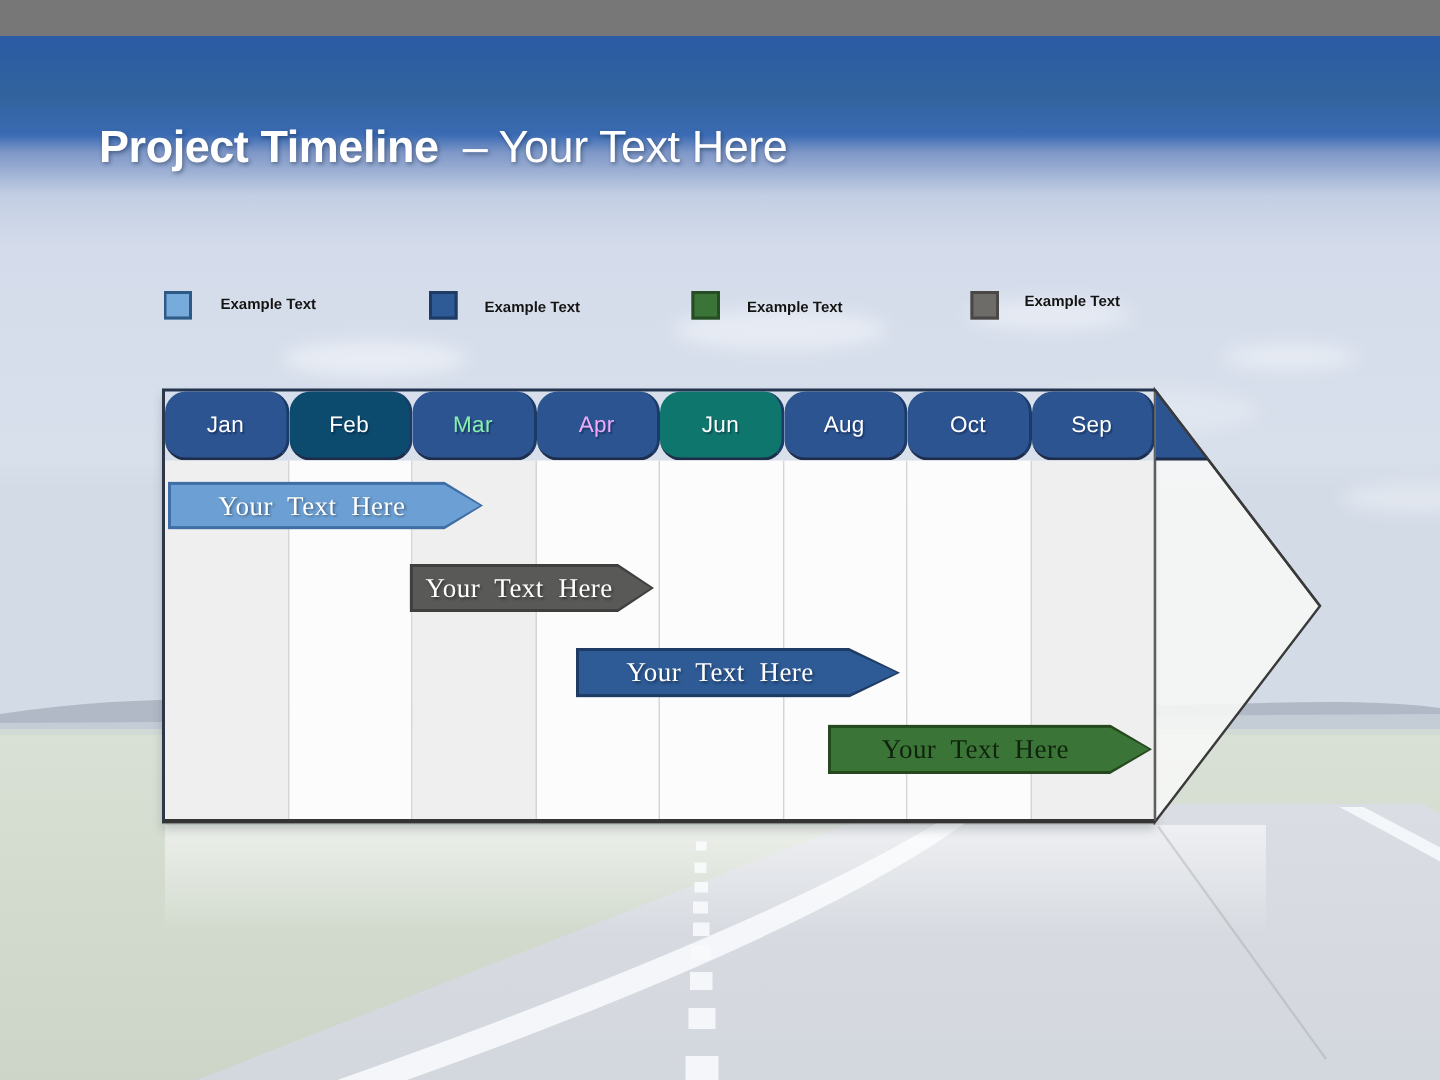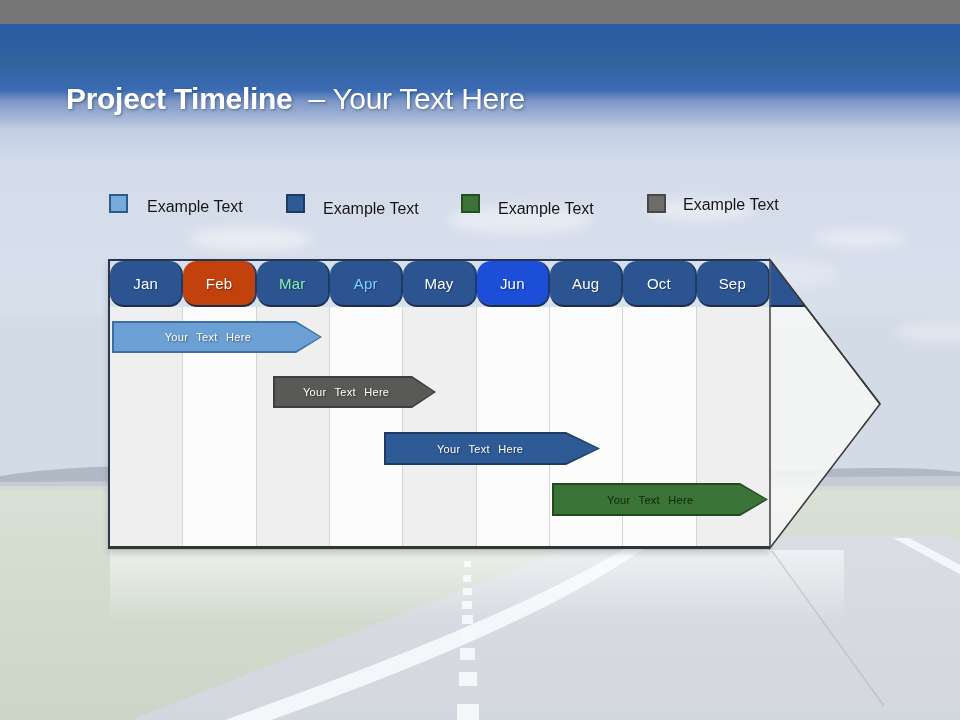--- a/index.html
+++ b/index.html
@@ -15,21 +15,21 @@
   .title{
     position:absolute;left:66px;top:58px;color:#fff;font-size:30px;
     letter-spacing:-0.3px;text-shadow:1px 1px 3px rgba(10,30,60,.45);
     white-space:nowrap;
   }
   .title .bold{font-weight:700;}
   .title .rest{font-weight:400;}
 
   
   .legend-swatch{position:absolute;width:19px;height:19px;border:2px solid #000;box-sizing:border-box;}
-  .legend-label{position:absolute;font-size:16px;font-weight:400;color:#141414;white-space:nowrap;
+  .legend-label{position:absolute;font-size:10px;font-weight:700;color:#141414;white-space:nowrap;
     text-shadow:0 0 1px rgba(255,255,255,.4);}
 
   
   .tl{
     position:absolute;left:108px;top:235px;width:662px;height:290px;
     box-sizing:border-box;display:flex;flex-direction:row;
     border-top:2px solid #25354f;border-left:2px solid #2c3748;border-bottom:3px solid #343434;
     box-shadow:0 4px 6px rgba(60,70,80,.25);
   }
   .tl-col{flex:1 1 0;display:flex;flex-direction:column;min-width:0;}
@@ -50,21 +50,21 @@
     position:absolute;
     clip-path:polygon(0 0, calc(100% - var(--tip)) 0, 100% 50%, calc(100% - var(--tip)) 100%, 0 100%);
     filter:drop-shadow(2px 3px 2px rgba(50,55,60,.4));
   }
   .bar-inner{
     position:absolute;inset:2px;
     clip-path:polygon(0 0, calc(100% - var(--tip2)) 0, 100% 50%, calc(100% - var(--tip2)) 100%, 0 100%);
     display:flex;align-items:center;justify-content:center;
   }
   .bar-label{
-    font-size:11px;word-spacing:5px;letter-spacing:.3px;white-space:nowrap;
+    font-size:18px;word-spacing:5px;letter-spacing:.3px;white-space:nowrap;font-family:Liberation Serif, serif;
   }
   .bar-label.light{color:#fff;text-shadow:1px 1px 2px rgba(0,0,0,.45);}
 </style>
 </head>
 <body>
 
 <div class="stage">
 
   <svg class="bg-svg" viewBox="0 0 960 720" preserveAspectRatio="none">
     <defs>
@@ -150,37 +150,33 @@
       <div class="legend-swatch" style="left: 647px; top: 170px; background: rgb(110, 108, 105); border-color: rgb(74, 72, 70);"></div>
       <div class="legend-label" style="left: 683px; top: 172px;">Example Text</div>
     </div>
 
   <div class="tl" id="timeline">
       <div class="tl-col">
         <div class="tl-head" style="background: rgb(43, 84, 145); color: rgb(255, 255, 255); border-right-color: rgb(27, 58, 102);">Jan</div>
         <div class="tl-body" style="background: rgb(239, 239, 239);"></div>
       </div>
       <div class="tl-col">
-        <div class="tl-head" style="background: #c2410c; color: rgb(255, 255, 255); border-right-color: rgb(27, 58, 102);">Feb</div>
+        <div class="tl-head" style="background: #0c4a6e; color: rgb(255, 255, 255); border-right-color: rgb(27, 58, 102);">Feb</div>
         <div class="tl-body" style="background: rgb(252, 252, 252);"></div>
       </div>
       <div class="tl-col">
         <div class="tl-head" style="background: rgb(43, 84, 145); color: #86efac; border-right-color: rgb(27, 58, 102);">Mar</div>
         <div class="tl-body" style="background: rgb(239, 239, 239);"></div>
       </div>
       <div class="tl-col">
-        <div class="tl-head" style="background: rgb(43, 84, 145); color: #7dd3fc; border-right-color: rgb(27, 58, 102);">Apr</div>
-        <div class="tl-body" style="background: rgb(252, 252, 252);"></div>
-      </div>
-      <div class="tl-col">
-        <div class="tl-head" style="background: rgb(43, 84, 145); color: rgb(255, 255, 255); border-right-color: rgb(27, 58, 102);">May</div>
-        <div class="tl-body" style="background: rgb(239, 239, 239);"></div>
-      </div>
-      <div class="tl-col">
-        <div class="tl-head" style="background: #1d4ed8; color: rgb(255, 255, 255); border-right-color: rgb(27, 58, 102);">Jun</div>
+        <div class="tl-head" style="background: rgb(43, 84, 145); color: #f0abfc; border-right-color: rgb(27, 58, 102);">Apr</div>
+        <div class="tl-body" style="background: rgb(252, 252, 252);"></div>
+      </div>
+      <div class="tl-col">
+        <div class="tl-head" style="background: #0f766e; color: rgb(255, 255, 255); border-right-color: rgb(27, 58, 102);">Jun</div>
         <div class="tl-body" style="background: rgb(252, 252, 252);"></div>
       </div>
       <div class="tl-col">
         <div class="tl-head" style="background: rgb(43, 84, 145); color: rgb(255, 255, 255); border-right-color: rgb(27, 58, 102);">Aug</div>
         <div class="tl-body" style="background: rgb(252, 252, 252);"></div>
       </div>
       <div class="tl-col">
         <div class="tl-head" style="background: rgb(43, 84, 145); color: rgb(255, 255, 255); border-right-color: rgb(27, 58, 102);">Oct</div>
         <div class="tl-body" style="background: rgb(252, 252, 252);"></div>
       </div>

